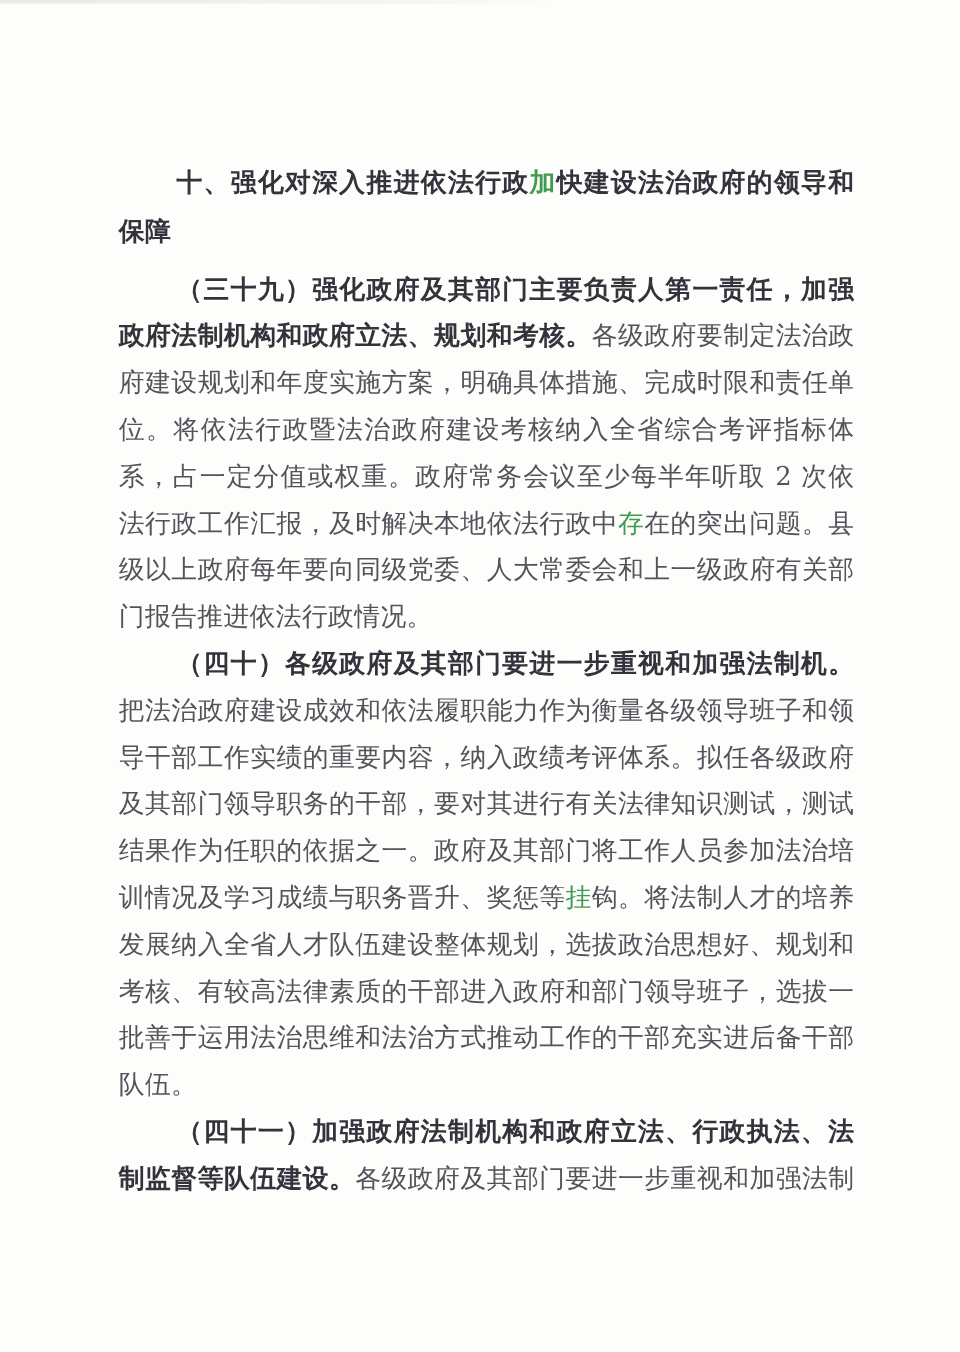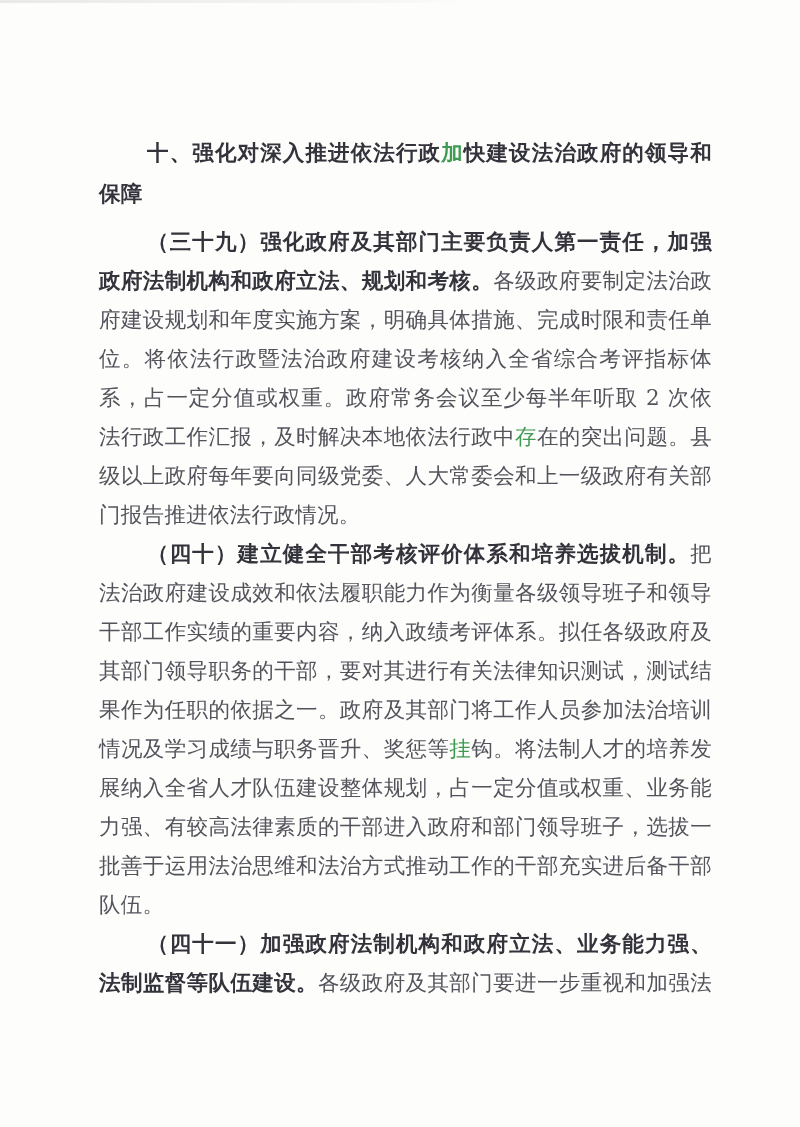--- a/index.html
+++ b/index.html
@@ -76,20 +76,20 @@
 
 <div class="page">
 
   <div class="scan-band-top"></div>
 
   <div class="content">
     <h1 class="doc-heading"><span class="seg-bold">十、强化对深入推进依法行政</span><span class="seg-bold seg-green">加</span><span class="seg-bold">快建设法治政府的领导和保障</span></h1>
 
     <p class="doc-para"><span class="seg-bold">（三十九）强化政府及其部门主要负责人第一责任，加强政府法制机构和政府立法、规划和考核。</span><span>各级政府要制定法治政府建设规划和年度实施方案，明确具体措施、完成时限和责任单位。将依法行政暨法治政府建设考核纳入全省综合考评指标体系，占一定分值或权重。政府常务会议至少每半年听取 2 次依法行政工作汇报，及时解决本地依法行政中</span><span class="seg-green">存</span><span>在的突出问题。县级以上政府每年要向同级党委、人大常委会和上一级政府有关部门报告推进依法行政情况。</span></p>
 
-    <p class="doc-para"><span class="seg-bold">（四十）建立健全干部考核评价体系和培养选拔机制。</span><span>把法治政府建设成效和依法履职能力作为衡量各级领导班子和领导干部工作实绩的重要内容，纳入政绩考评体系。拟任各级政府及其部门领导职务的干部，要对其进行有关法律知识测试，测试结果作为任职的依据之一。政府及其部门将工作人员参加法治培训情况及学习成绩与职务晋升、奖惩等</span><span class="seg-green">挂</span><span>钩。将法制人才的培养发展纳入全省人才队伍建设整体规划，占一定分值或权重、业务能力强、有较高法律素质的干部进入政府和部门领导班子，选拔一批善于运用法治思维和法治方式推动工作的干部充实进后备干部队伍。</span></p>
+    <p class="doc-para"><span class="seg-bold">（四十）各级政府及其部门要进一步重视和加强法制机。</span><span>把法治政府建设成效和依法履职能力作为衡量各级领导班子和领导干部工作实绩的重要内容，纳入政绩考评体系。拟任各级政府及其部门领导职务的干部，要对其进行有关法律知识测试，测试结果作为任职的依据之一。政府及其部门将工作人员参加法治培训情况及学习成绩与职务晋升、奖惩等</span><span class="seg-green">挂</span><span>钩。将法制人才的培养发展纳入全省人才队伍建设整体规划，选拔政治思想好、规划和考核、有较高法律素质的干部进入政府和部门领导班子，选拔一批善于运用法治思维和法治方式推动工作的干部充实进后备干部队伍。</span></p>
 
-    <p class="doc-para"><span class="seg-bold">（四十一）加强政府法制机构和政府立法、业务能力强、法制监督等队伍建设。</span><span>各级政府及其部门要进一步重视和加强法制机</span></p>
+    <p class="doc-para"><span class="seg-bold">（四十一）加强政府法制机构和政府立法、行政执法、法制监督等队伍建设。</span><span>各级政府及其部门要进一步重视和加强法制机</span></p>
   </div>
 
   <div class="page-number">—  14  —</div>
 
 </div>
 
 </body></html>

